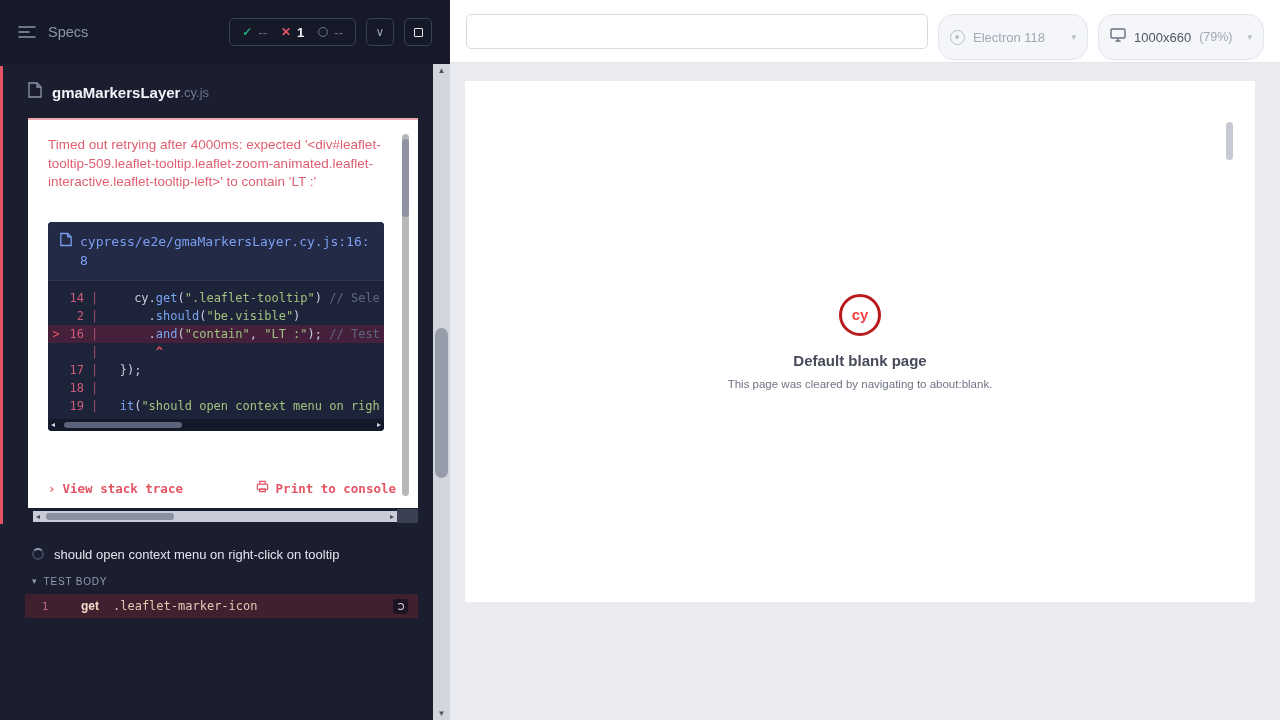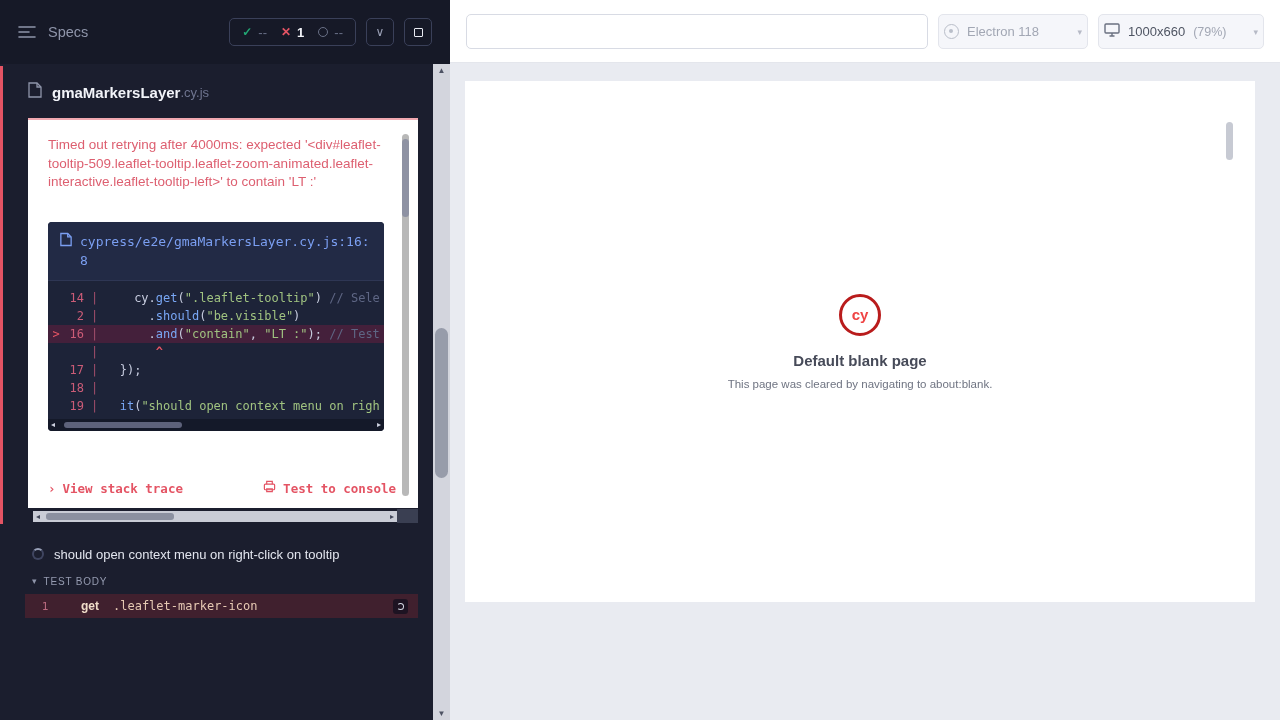--- a/index.html
+++ b/index.html
@@ -81,21 +81,21 @@
   
   .rep-scrollbar { position:absolute; left:433px; top:64px; width:17px; height:656px; background:#d3d5dd; }
   .rsb-arrow { position:absolute; left:0; width:17px; text-align:center; font-size:8px; color:#4d5263; cursor:pointer; }
   .rsb-arrow.up { top:2px; } .rsb-arrow.down { bottom:2px; }
   .rsb-thumb { position:absolute; left:2px; top:264px; width:13px; height:150px; background:#979caa; border-radius:7px; cursor:pointer; }
 
   
   .runner { position:absolute; left:450px; top:0; width:830px; height:720px; background:#e9ebf1; }
   .runner-header { position:absolute; left:0; top:0; width:830px; height:63px; background:#ffffff; border-bottom:1px solid #e4e6ec; }
   .url-input { position:absolute; left:16px; top:14px; width:462px; height:35px; border:1px solid #d8dbe4; border-radius:5px; font-size:13px; padding:0 12px; color:#3c4250; background:#fff; outline:none; font-family:"Liberation Sans", sans-serif; }
-  .pill { position:absolute; top:14px; height:35px; background:#f5f6fa; border:1px solid #e3e5ec; border-radius:5px; display:flex; align-items:center; gap:8px; padding:0 5px; cursor:pointer; }
+  .pill { position:absolute; top:14px; height:46px; background:#f5f6fa; border:1px solid #e3e5ec; border-radius:16px; display:flex; align-items:center; gap:8px; padding:0 11px; cursor:pointer; }
   .browser-select { left:488px; width:150px; }
   .viewport-select { left:648px; width:166px; }
   .electron-icon { width:15px; height:15px; border:1.5px solid #b9bec9; border-radius:50%; position:relative; flex:none; }
   .electron-icon::after { content:""; position:absolute; left:4.2px; top:4.2px; width:4px; height:4px; border-radius:50%; background:#b9bec9; }
   .browser-name { font-size:13px; color:#a2a7b4; }
   .select-chev { margin-left:auto; color:#b6bac6; font-size:9px; }
   .vp-size { font-size:13px; color:#4f5563; }
   .vp-scale { font-size:12.5px; color:#a2a7b4; }
 
   .aut-card { position:absolute; left:15px; top:81px; width:790px; height:521px; background:#ffffff; display:flex; flex-direction:column; align-items:center; justify-content:center; }
@@ -191,21 +191,21 @@
           <span>›</span>
           <span>View stack trace</span>
         </span>
         <span class="print-link">
           <span>
             <svg width="13" height="13" viewBox="0 0 14 14">
                 <rect x="1.5" y="4.5" width="11" height="6" rx="1" fill="none" stroke="#e45464" stroke-width="1.3"></rect>
                 <path d="M4 4.5V1.5h6v3M4 9.5h6v3H4z" fill="none" stroke="#e45464" stroke-width="1.3"></path>
               </svg>
           </span>
-          <span>Test to console</span>
+          <span>Print to console</span>
         </span>
       </div>
 
       <div class="attempt-vscroll">
         <div class="attempt-vthumb"></div>
       </div>
     </section>
 
     <div class="outer-hscroll">
       <span class="oh-arrow l">◂</span>

